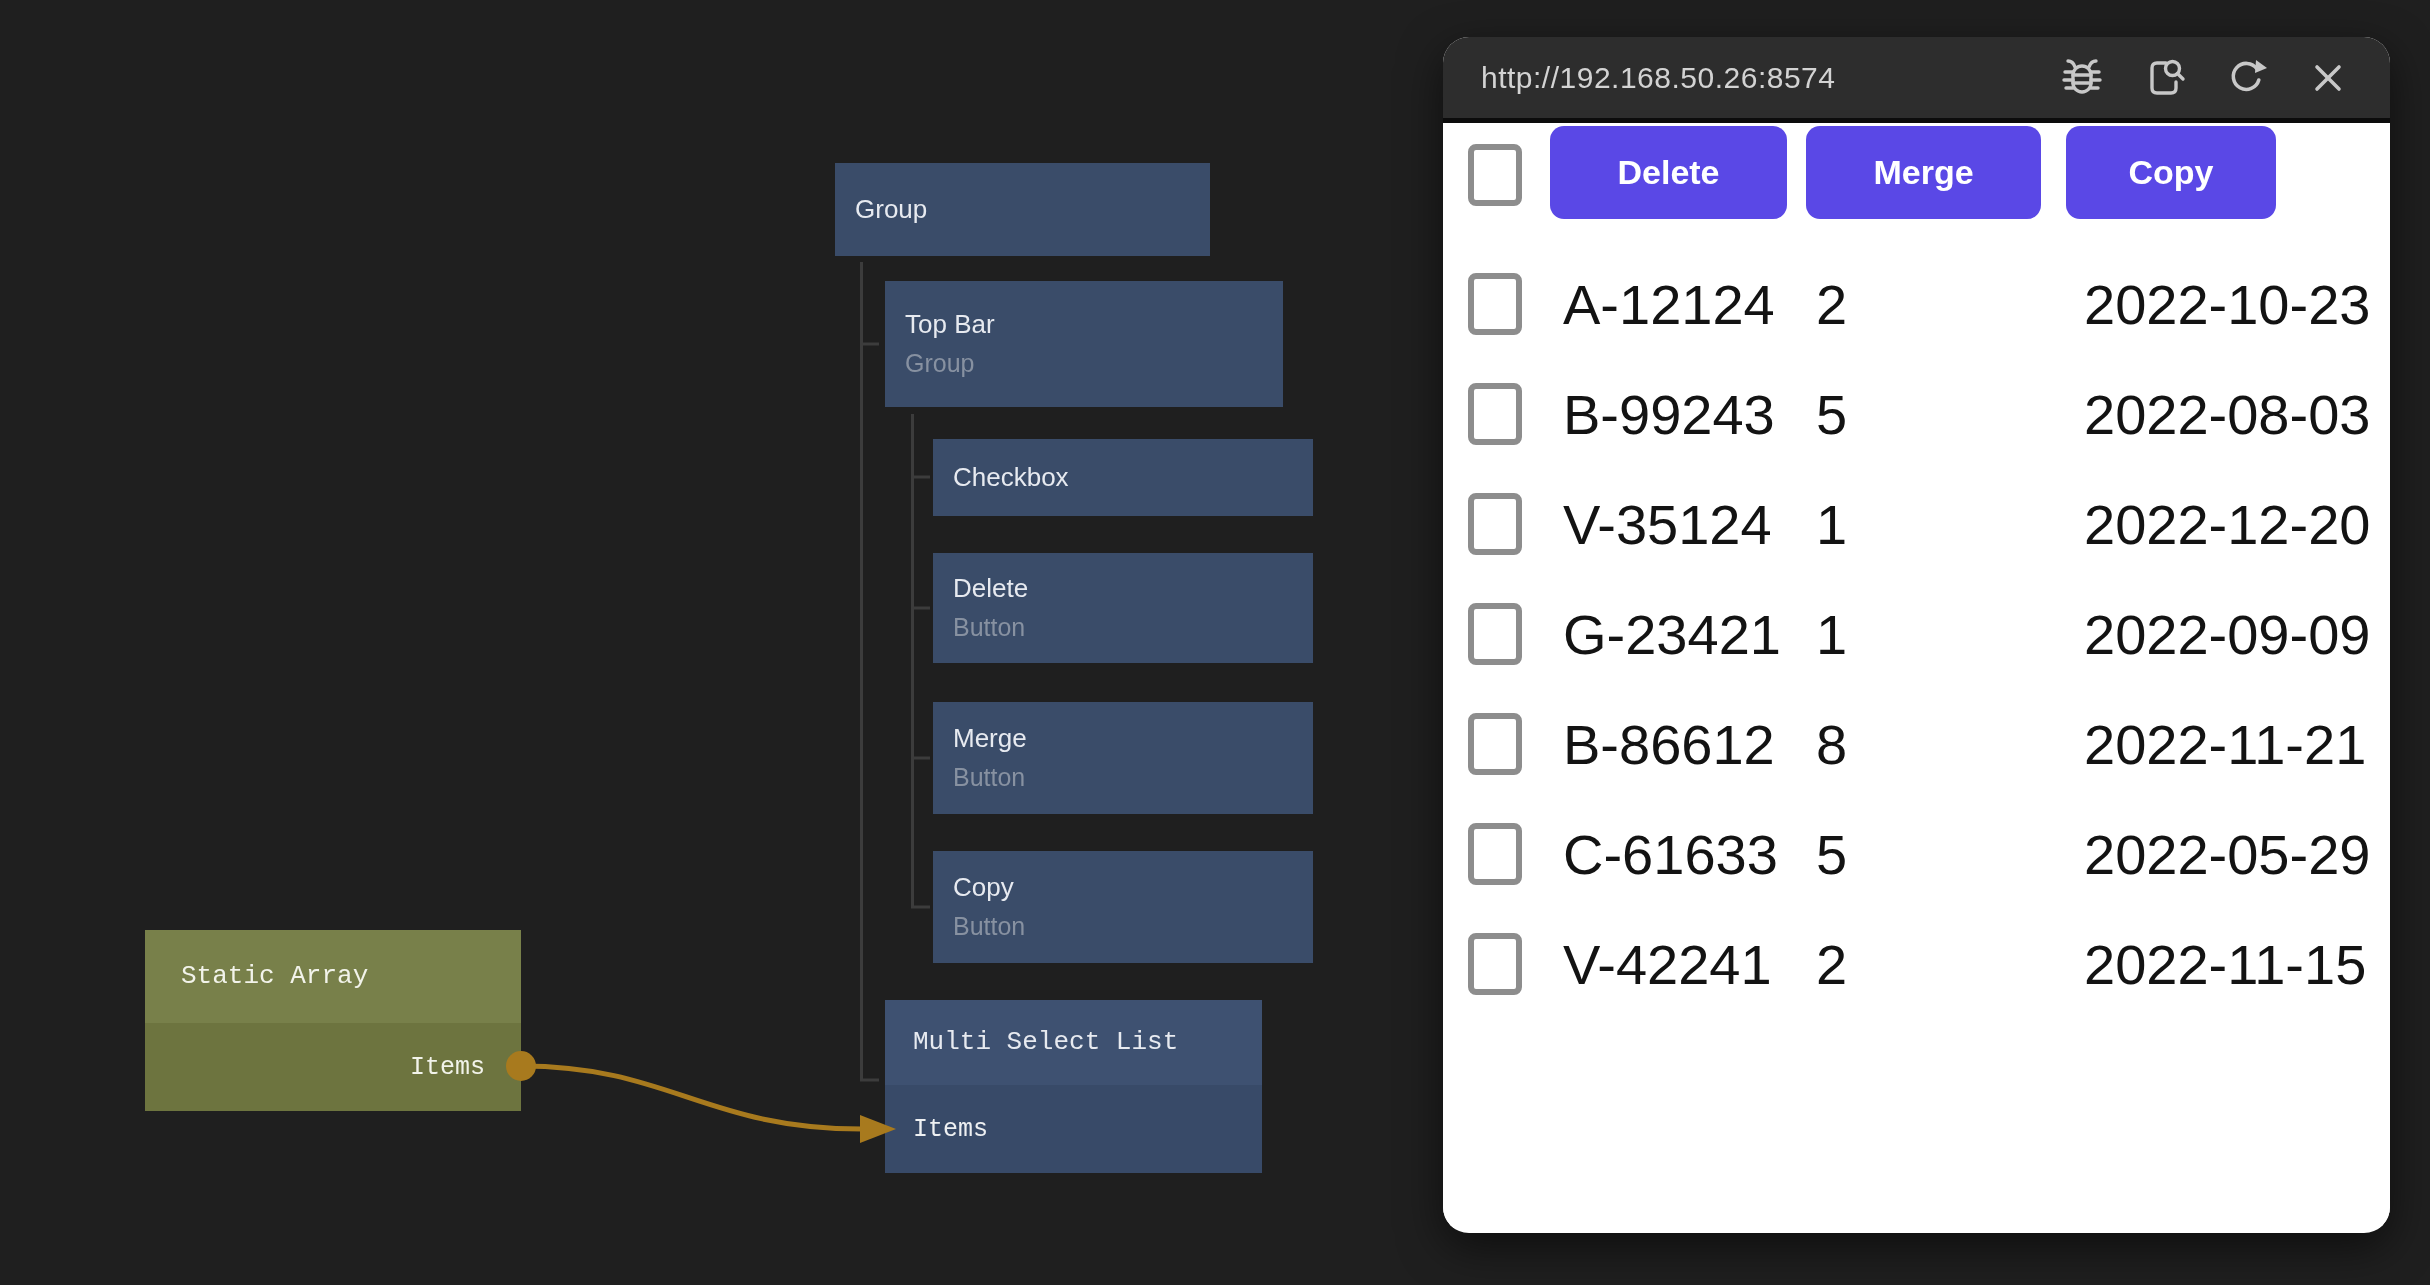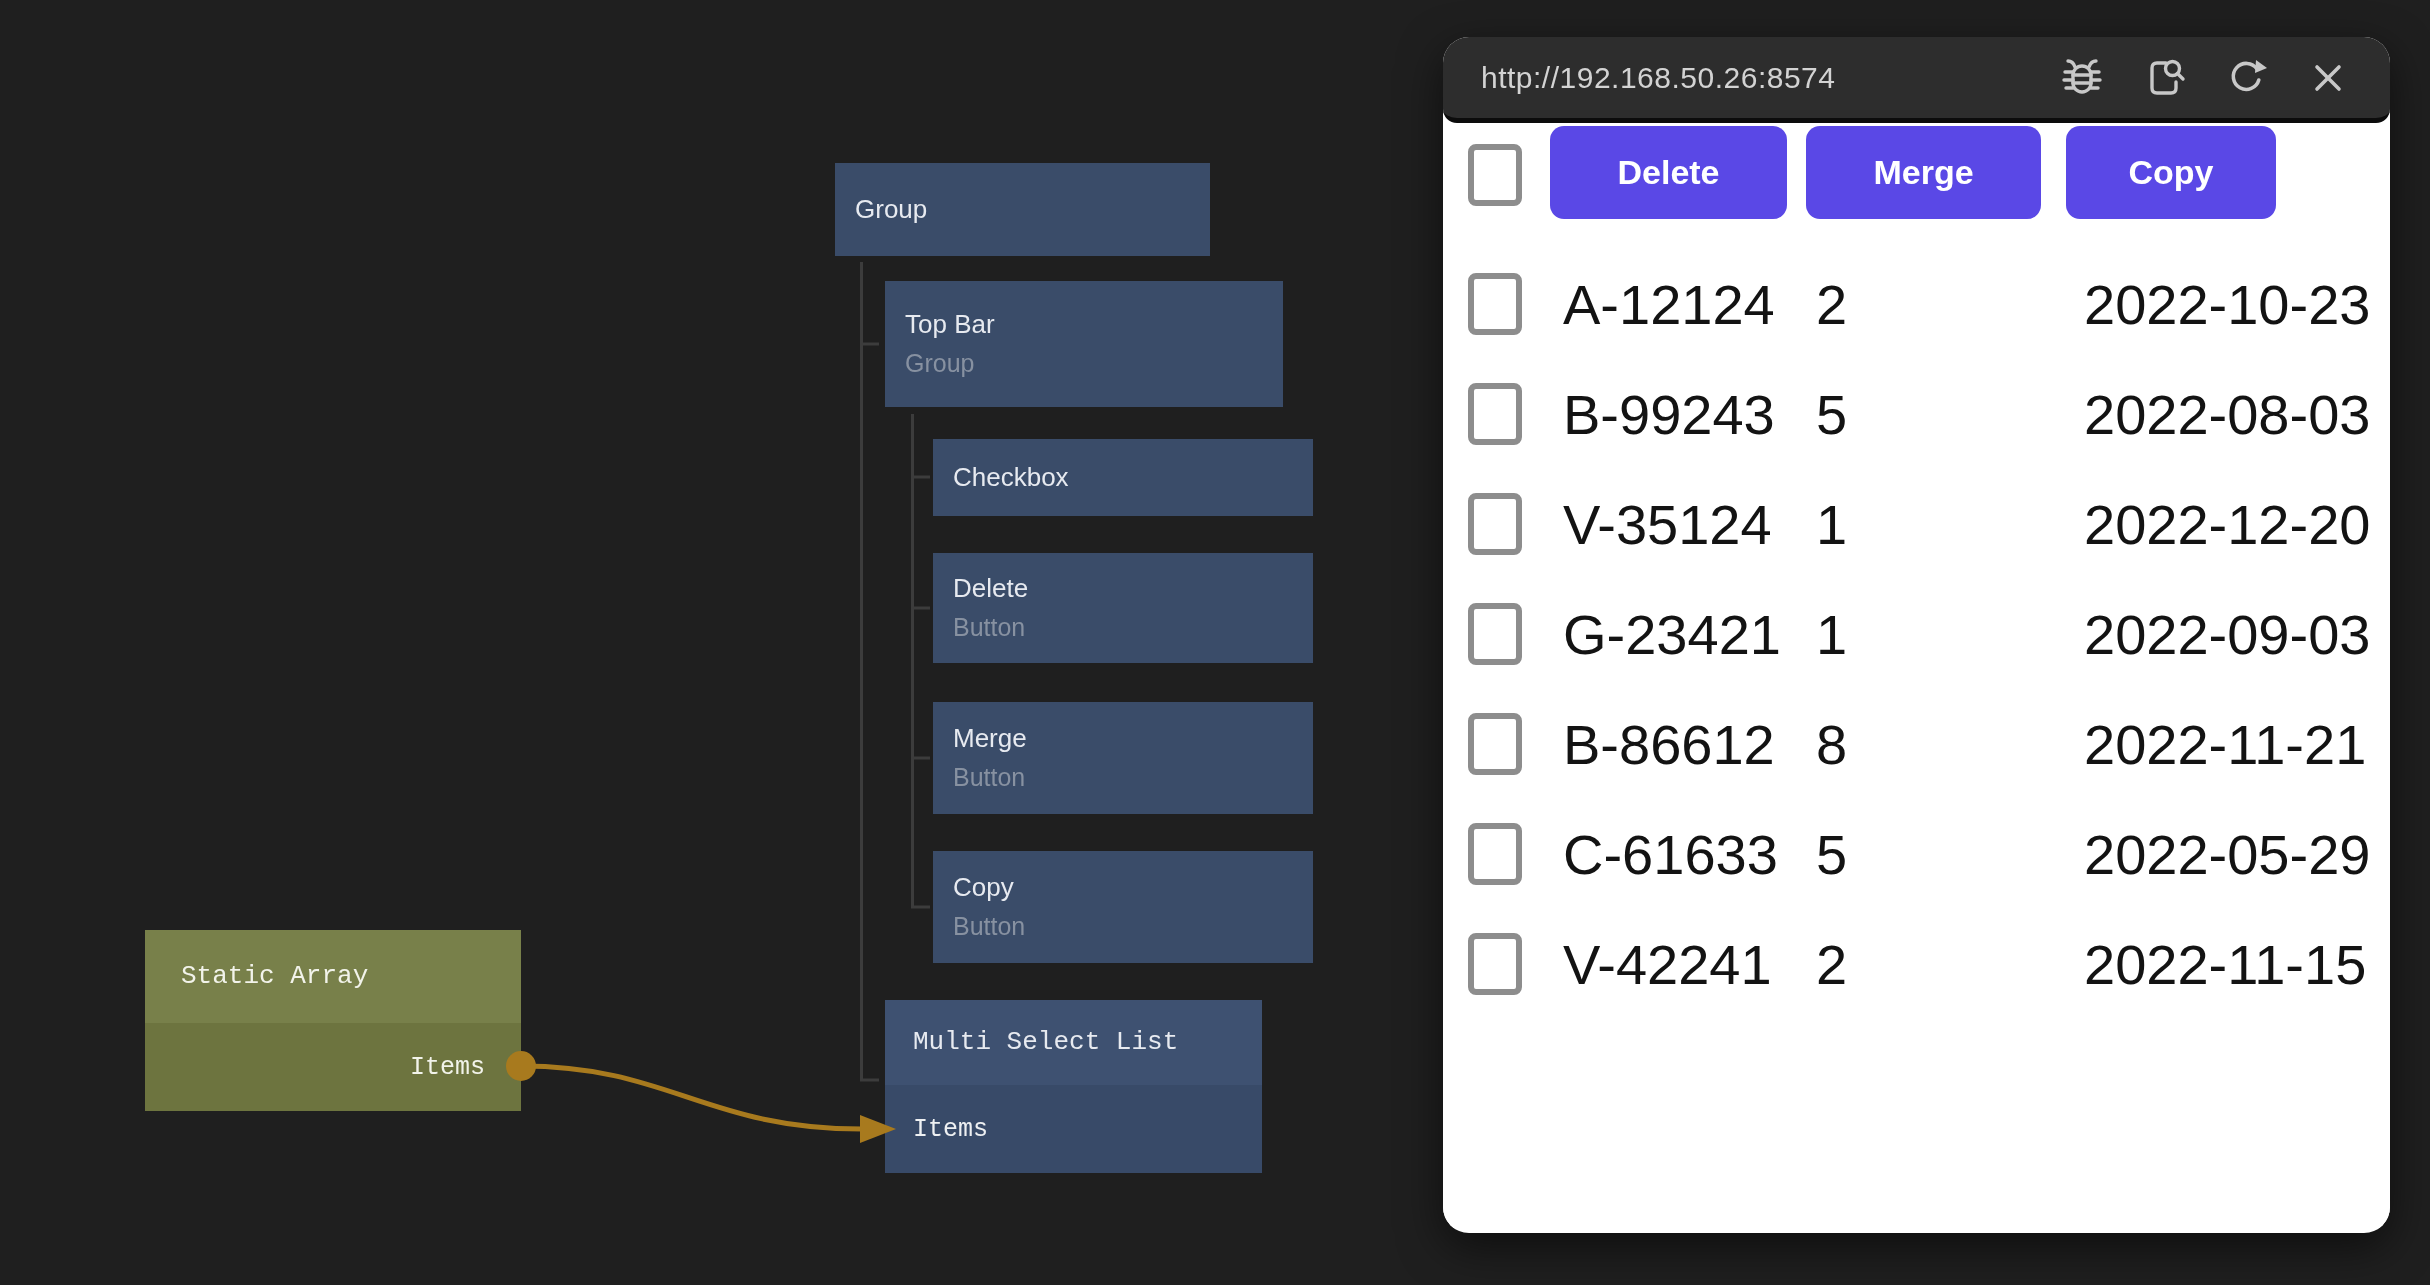--- a/index.html
+++ b/index.html
@@ -38,21 +38,21 @@
   .node-static .title, .node-static .port-label{color:#f2f3ea;}
 
   
   .preview{
     position:absolute;left:1443px;top:37px;width:947px;height:1196px;
     border-radius:26px;overflow:hidden;background:#ffffff;
     box-shadow:0 14px 44px rgba(0,0,0,0.55);
   }
   .preview-header{
     height:86px;background:#2d2d2d;display:flex;align-items:center;
-    padding:0 38px;box-sizing:border-box;border-bottom:5px solid #0c0c0c;border-radius:14px;
+    padding:0 38px;box-sizing:border-box;border-bottom:5px solid #0c0c0c;
   }
   .url-text{font-size:30px;color:#d3d3d3;letter-spacing:0.5px;flex:0 0 auto;}
   .hdr-spacer{flex:1 1 auto;}
   .icon-btn{width:48px;height:48px;margin-left:34px;cursor:pointer;flex:0 0 auto;
     display:flex;align-items:center;justify-content:center;background:none;border:none;padding:0;}
   .icon-btn svg{display:block;}
 
   .preview-body{position:relative;height:1105px;background:#ffffff;}
 
   .cbx{
@@ -231,21 +231,21 @@
           <div class="cbx"></div>
           <span class="cell cell-id">V-35124</span>
           <span class="cell cell-qty">1</span>
           <span class="cell cell-date">2022-12-20</span>
         </div>
 
         <div class="item-row">
           <div class="cbx"></div>
           <span class="cell cell-id">G-23421</span>
           <span class="cell cell-qty">1</span>
-          <span class="cell cell-date">2022-09-03</span>
+          <span class="cell cell-date">2022-09-09</span>
         </div>
 
         <div class="item-row">
           <div class="cbx"></div>
           <span class="cell cell-id">B-86612</span>
           <span class="cell cell-qty">8</span>
           <span class="cell cell-date">2022-11-21</span>
         </div>
 
         <div class="item-row">

